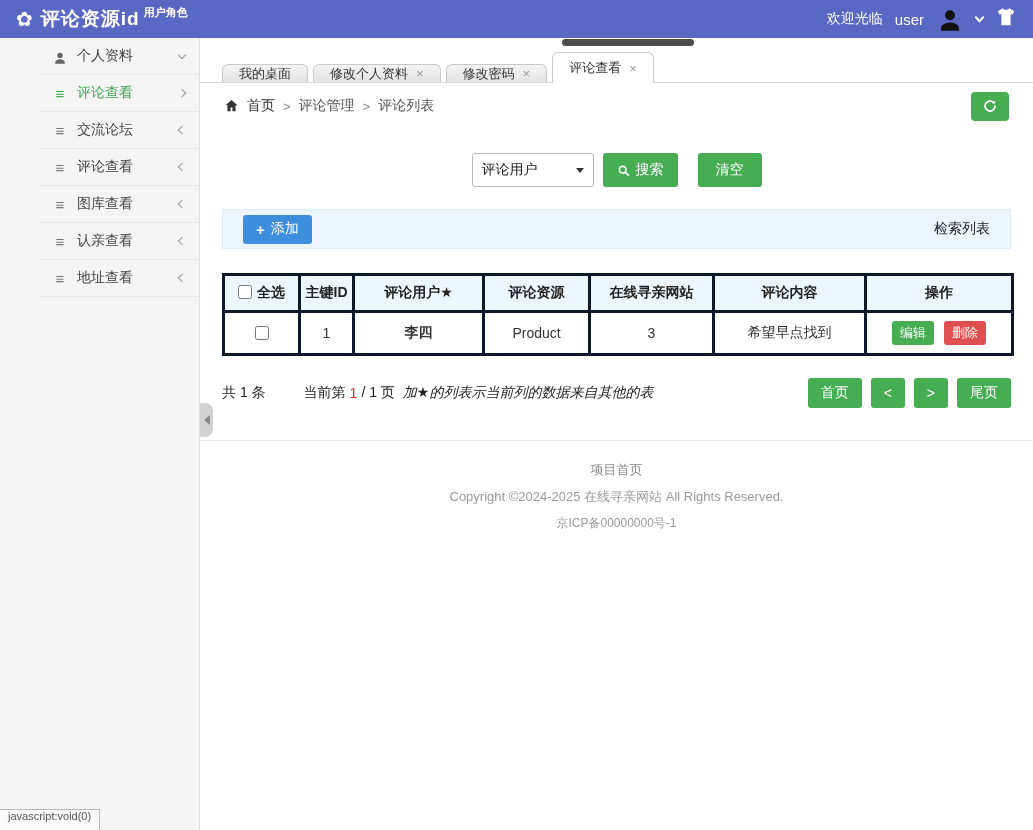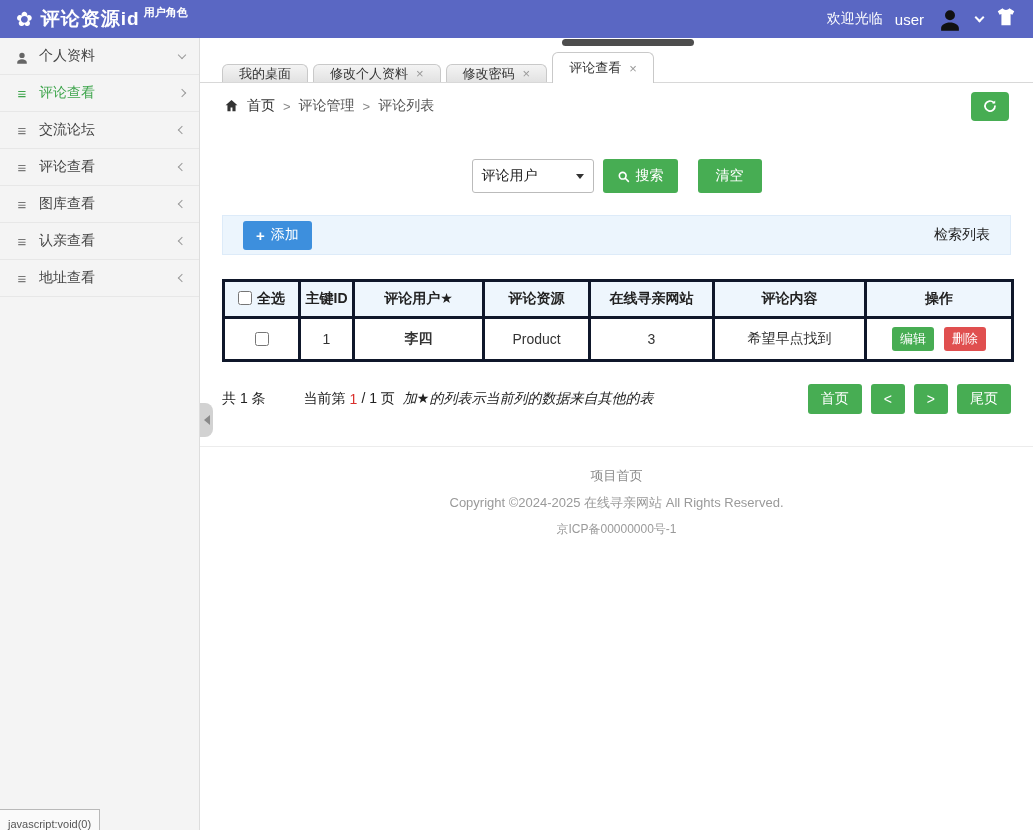--- a/index.html
+++ b/index.html
@@ -32,21 +32,21 @@
   .chev.sm { width:6px; height:6px; border-width:1.5px; }
 
   
   .sidebar {
     position:absolute; top:38px; left:0; width:200px; bottom:0;
     background:#f4f4f4; border-right:1px solid #ddd;
   }
   .side-item {
     height:37px; display:flex; align-items:center; gap:9px;
     padding:0 14px; border-bottom:1px solid #e7e7e7;
-    font-size:14px; color:#444; cursor:pointer; background:#f4f4f4;
+    font-size:14px; color:#444; cursor:pointer; background:#f4f4f4;margin-left:38px;
   }
   .side-item .s-icon { color:#777; font-size:15px; width:16px; text-align:center; }
   .side-item .s-icon svg { width:14px; height:14px; fill:#666; vertical-align:middle; }
   .side-item .s-arrow { margin-left:auto; color:#9a9a9a; }
   .side-item.active { color:#3fa54d; }
   .side-item.active .s-icon { color:#3fa54d; }
 
   
   .main { position:absolute; top:38px; left:200px; width:833px; bottom:0; background:#fff; }
 
@@ -81,21 +81,21 @@
   .bc-sep { color:#888; font-size:13px; }
   .bc-item { font-size:14px; color:#555; }
   .refresh-btn {
     margin-left:auto; width:38px; height:29px; background:#47ad53;
     border:none; border-radius:4px; display:flex; align-items:center;
     justify-content:center; cursor:pointer;
   }
   .refresh-btn svg { width:16px; height:16px; }
 
   
-  .search-row { display:flex; align-items:flex-start; justify-content:center; margin-top:30px; }
+  .search-row { display:flex; align-items:flex-start; justify-content:center; margin-top:24px; }
   .field-select {
     width:122px; height:34px; border:1px solid #bbb; border-radius:3px;
     display:flex; align-items:center; padding:0 9px; font-size:14px;
     color:#222; cursor:pointer; background:#fff;
   }
   .select-caret {
     margin-left:auto; width:0; height:0;
     border-left:4px solid transparent; border-right:4px solid transparent;
     border-top:5px solid #333;
   }
@@ -174,21 +174,21 @@
   }
   .collapse-handle .tri {
     width:0; height:0; border-top:5px solid transparent;
     border-bottom:5px solid transparent; border-right:6px solid #8a8a8a;
   }
 
   
   .status-box {
     position:absolute; left:0; bottom:0; height:21px; padding:0 8px;
     background:#fafafa; border:1px solid #b9b9b9; border-left:none; border-bottom:none;
-    display:flex; align-items:flex-end; font-size:11px; color:#555; z-index:60;
+    display:flex; align-items:flex-start; font-size:11px; color:#555; z-index:60;
   }
 </style>
 </head>
 <body>
 
 <div class="topbar">
   <span class="logo-flower">✿</span>
   <span class="site-title">评论资源id</span>
   <span class="role-sup">用户角色</span>
   <div class="topbar-right">

